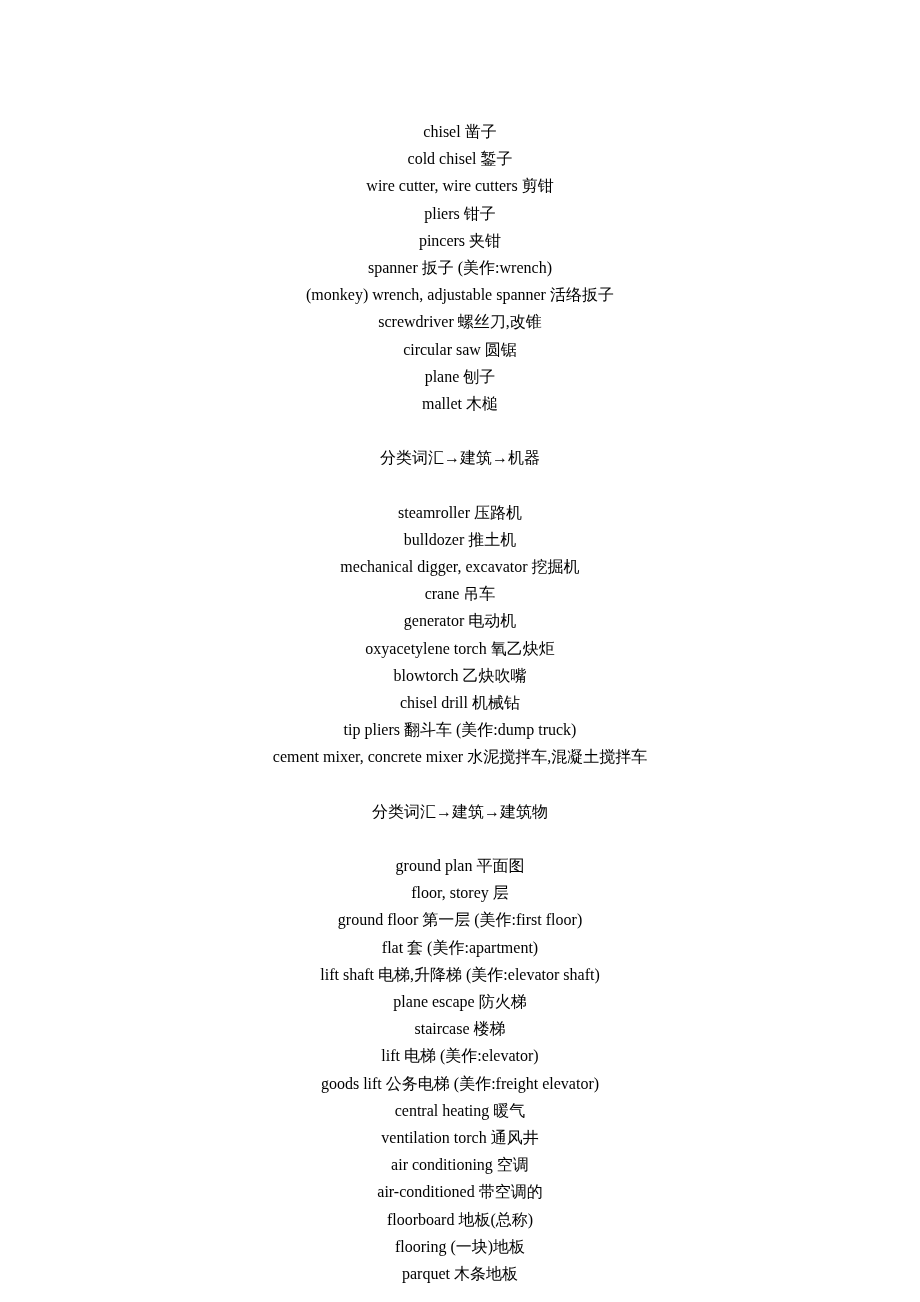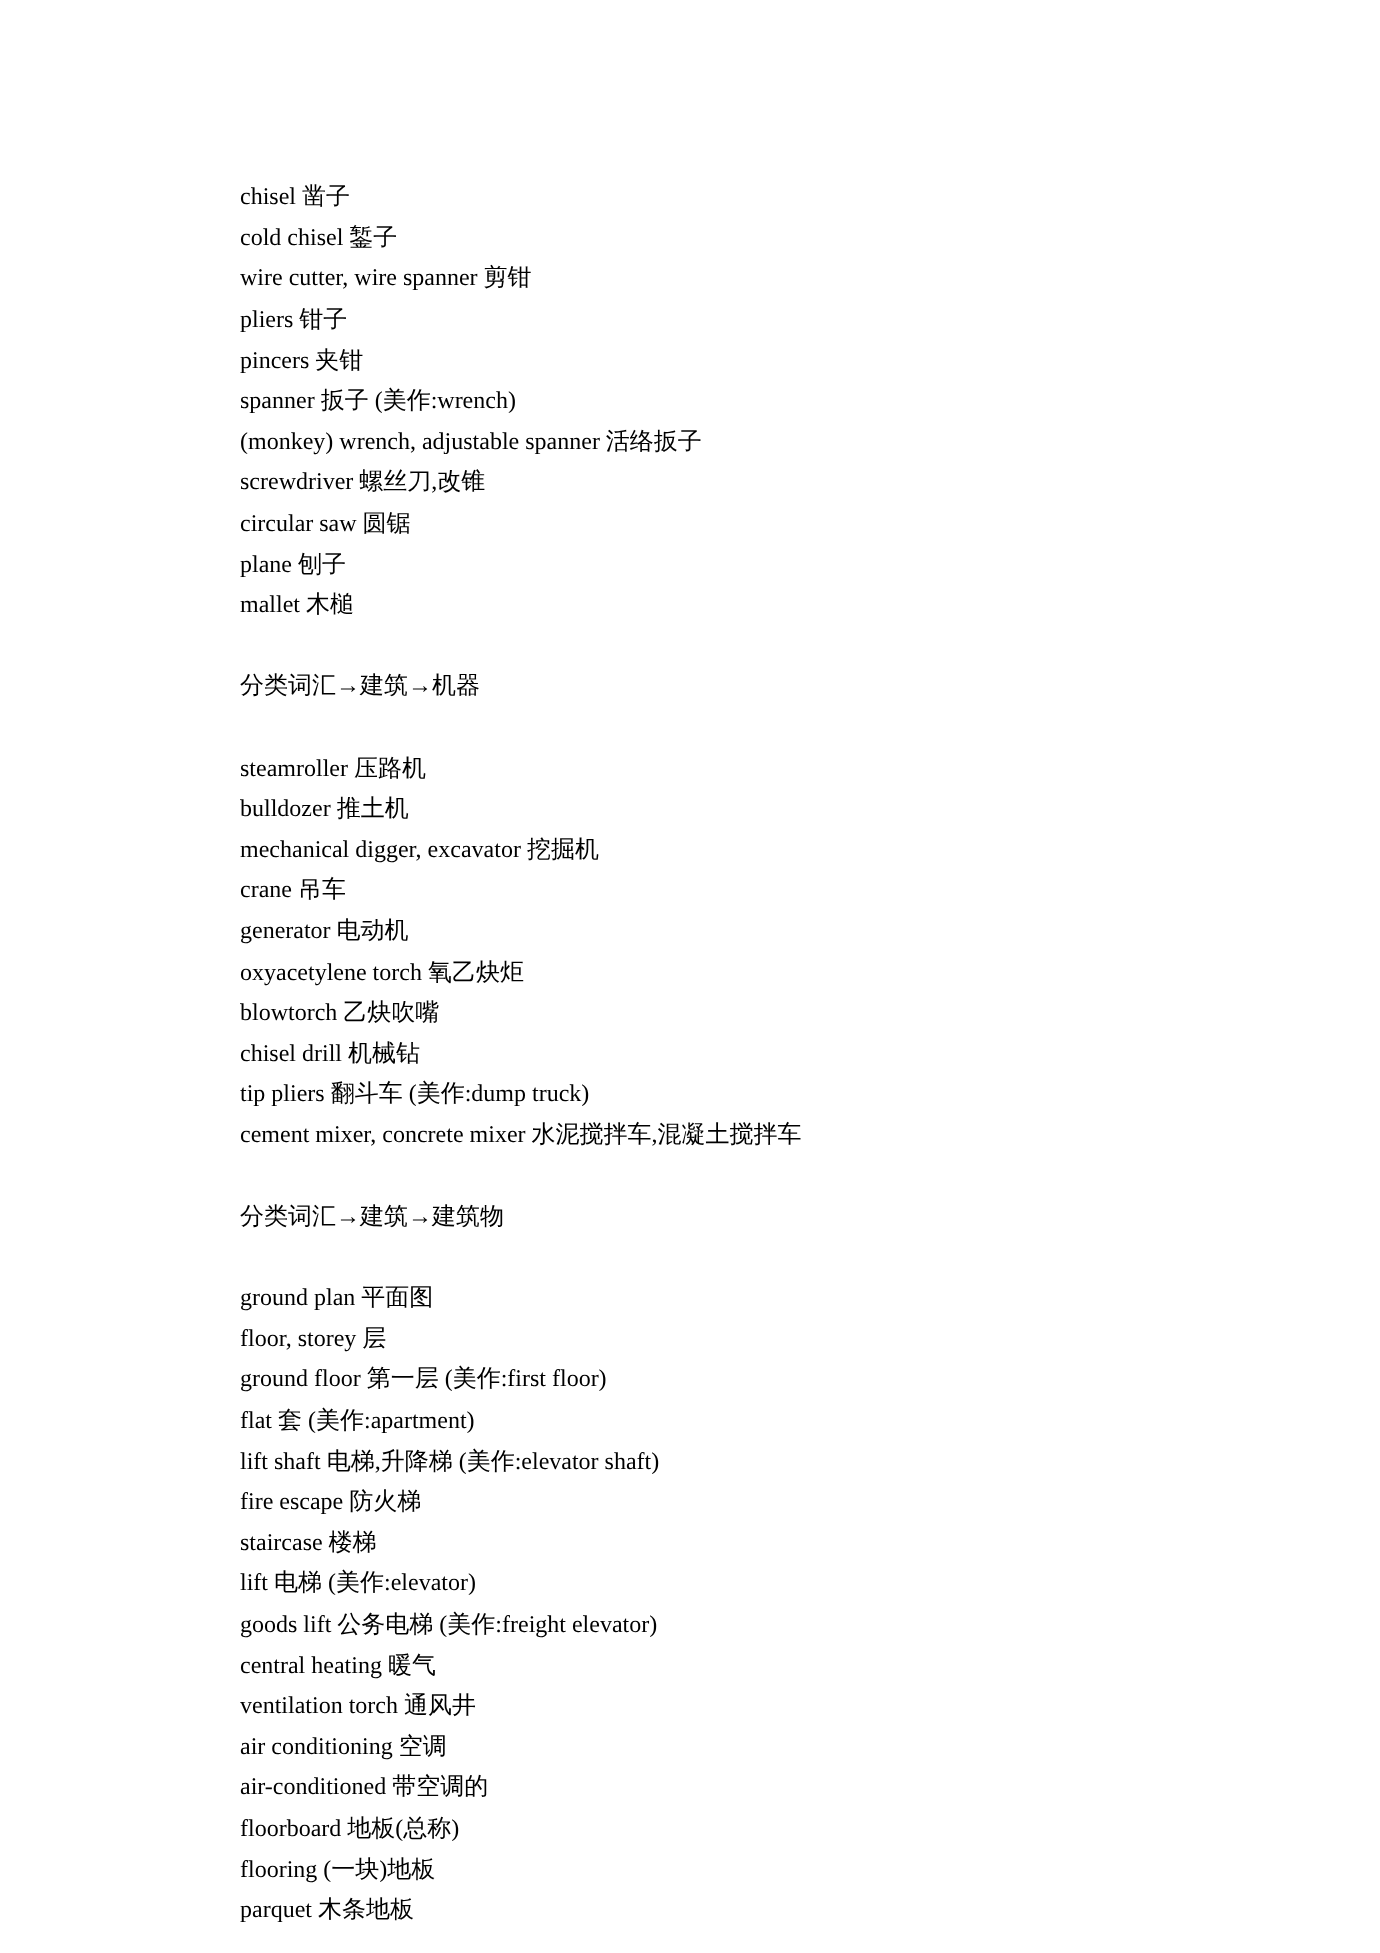--- a/index.html
+++ b/index.html
@@ -12,33 +12,34 @@
       background: #fff;
     }
     .page {
       width: 920px;
       min-height: 1302px;
       padding: 118px 160px 80px 160px;
       box-sizing: border-box;
     }
     .line {
       white-space: pre-wrap;
+      text-align: center;
     }
     .blank {
       height: 1.7em;
     }
   </style>
 </head>
 <body>
 
 <div class="page">
 
   <div class="line">chisel 凿子</div>
   <div class="line">cold chisel 錾子</div>
-  <div class="line">wire cutter, wire spanner 剪钳</div>
+  <div class="line">wire cutter, wire cutters 剪钳</div>
   <div class="line">pliers 钳子</div>
   <div class="line">pincers 夹钳</div>
   <div class="line">spanner 扳子 (美作:wrench)</div>
   <div class="line">(monkey) wrench, adjustable spanner 活络扳子</div>
   <div class="line">screwdriver 螺丝刀,改锥</div>
   <div class="line">circular saw 圆锯</div>
   <div class="line">plane 刨子</div>
   <div class="line">mallet 木槌</div>
 
   <div class="blank"></div>
@@ -62,21 +63,21 @@
 
   <div class="line">分类词汇→建筑→建筑物</div>
 
   <div class="blank"></div>
 
   <div class="line">ground plan 平面图</div>
   <div class="line">floor, storey 层</div>
   <div class="line">ground floor 第一层 (美作:first floor)</div>
   <div class="line">flat 套 (美作:apartment)</div>
   <div class="line">lift shaft 电梯,升降梯 (美作:elevator shaft)</div>
-  <div class="line">fire escape 防火梯</div>
+  <div class="line">plane escape 防火梯</div>
   <div class="line">staircase 楼梯</div>
   <div class="line">lift 电梯 (美作:elevator)</div>
   <div class="line">goods lift 公务电梯 (美作:freight elevator)</div>
   <div class="line">central heating 暖气</div>
   <div class="line">ventilation torch 通风井</div>
   <div class="line">air conditioning 空调</div>
   <div class="line">air-conditioned 带空调的</div>
   <div class="line">floorboard 地板(总称)</div>
   <div class="line">flooring (一块)地板</div>
   <div class="line">parquet 木条地板</div>

